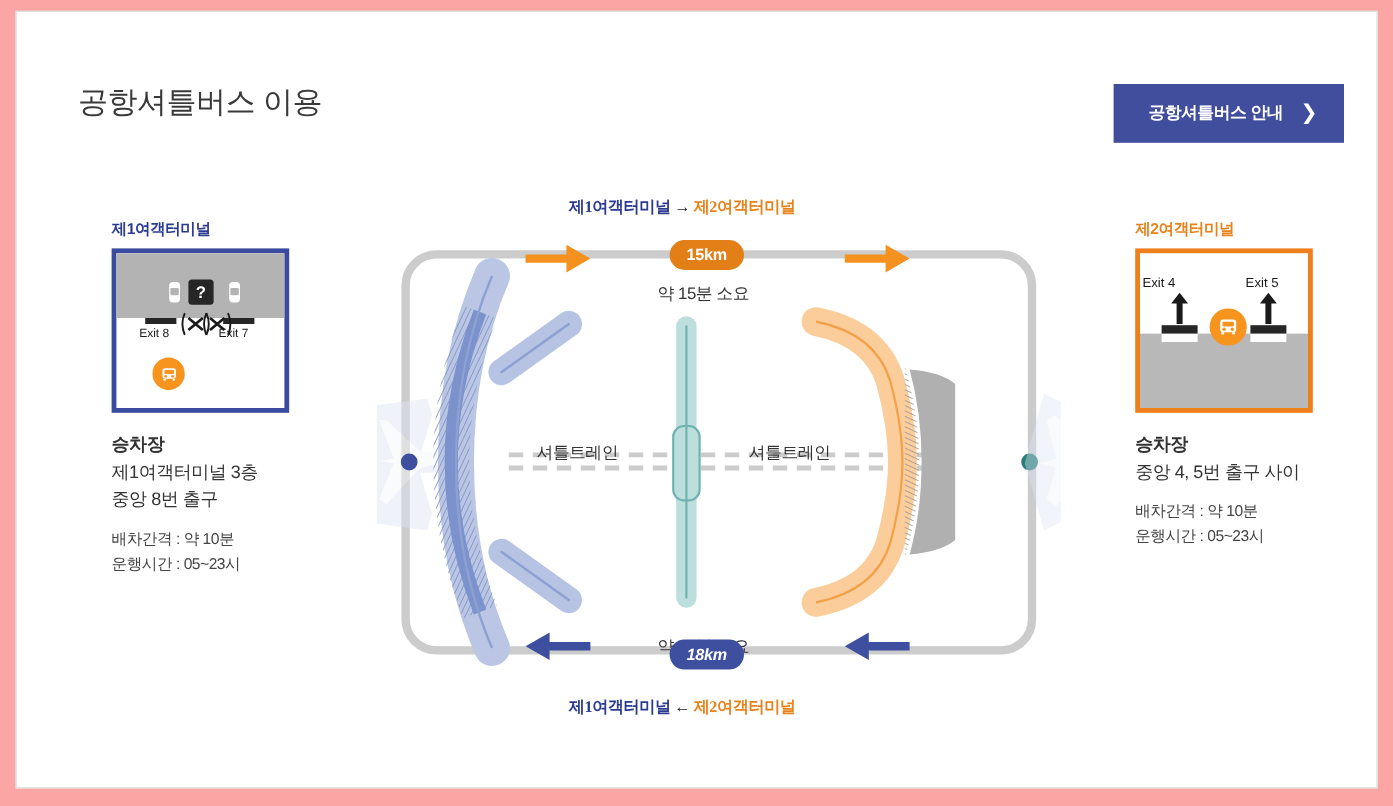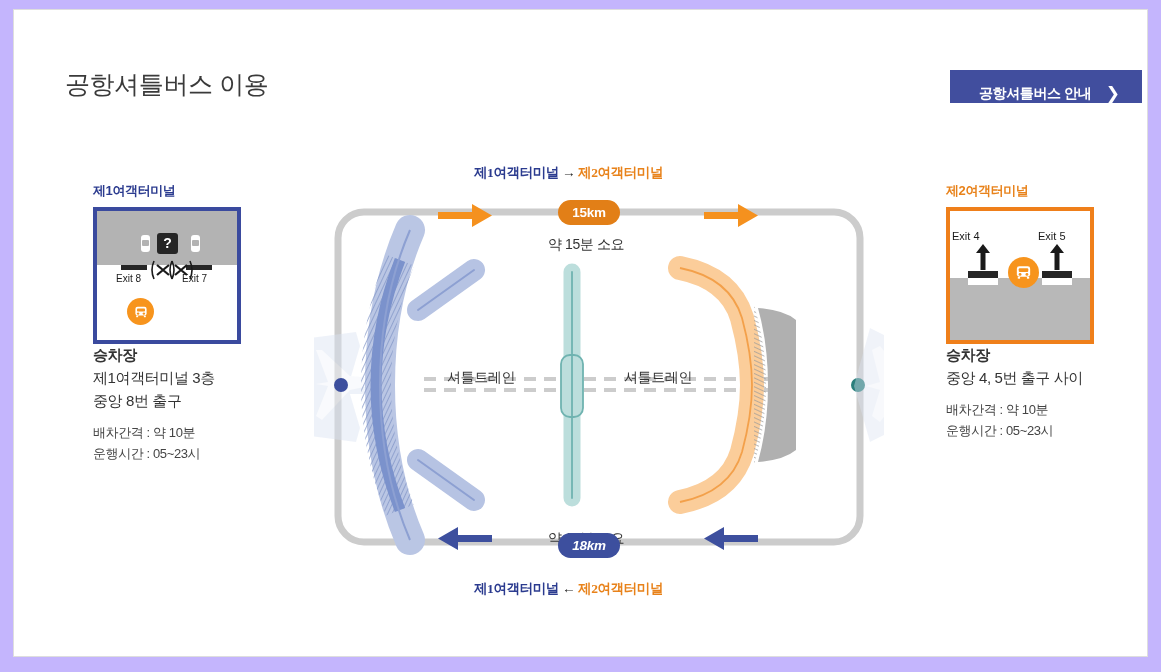--- a/index.html
+++ b/index.html
@@ -8,21 +8,21 @@
     background: #ffffff;
   }
   body {
     font-family: "Liberation Sans", "DejaVu Sans", sans-serif;
     color: #333333;
   }
   #page {
     position: relative;
     width: 1161px;
     height: 672px;
-    background: #c4b5fd;
+    background: #fca5a5;
     overflow: hidden;
     box-sizing: border-box;
   }
   .frame {
     position: absolute;
     left: 13px;
     top: 9px;
     width: 1135px;
     height: 648px;
     border: 1px solid #dedede;
@@ -35,24 +35,24 @@
     position: absolute;
     left: 51px;
     top: 58px;
     font-size: 25px;
     color: #3a3a3a;
     letter-spacing: -0.4px;
     white-space: nowrap;
   }
   .cta-button {
     position: absolute;
-    left: 936px;
+    left: 914px;
     top: 60px;
     width: 192px;
-    height: 33px;
+    height: 49px;
     background: #414e9e;
     border: none;
     cursor: pointer;
     padding: 0;
   }
   .cta-label {
     position: absolute;
     left: 29px;
     top: 15px;
     color: #ffffff;
@@ -208,21 +208,21 @@
     position: absolute;
     bottom: 98px;
     font-size: 11px;
     color: #1a1a1a;
     white-space: nowrap;
   }
   .t2-exit.l { left: 2px; }
   .t2-exit.r { left: 88px; }
 
   
-  .panel-text { margin-top: 0; }
+  .panel-text { margin-top: 16px; }
   .panel-text .b-title {
     font-size: 15px;
     font-weight: bold;
     color: #333333;
     letter-spacing: -0.4px;
     line-height: 22px;
     white-space: nowrap;
   }
   .panel-text .b-line {
     font-size: 15px;

